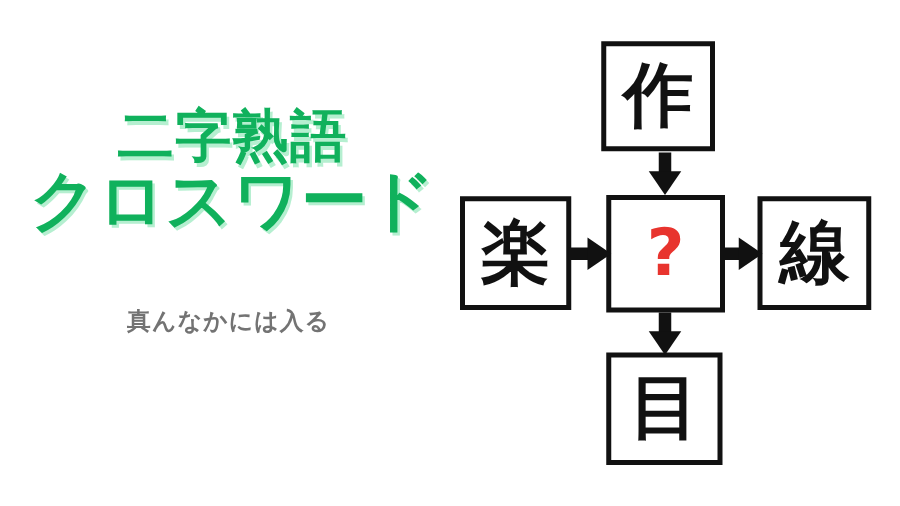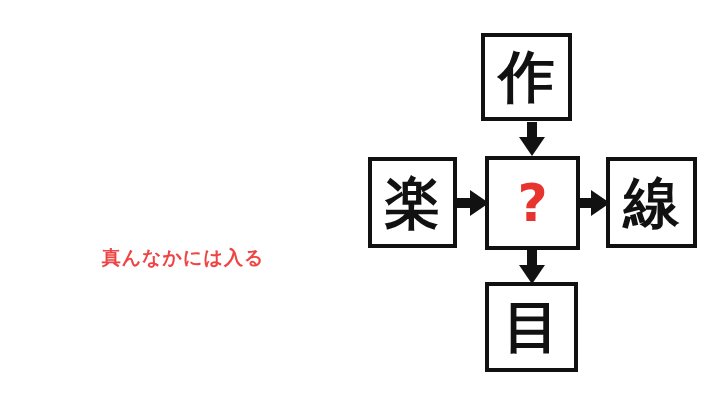--- a/index.html
+++ b/index.html
@@ -44,21 +44,21 @@
     letter-spacing: 0px;
   }
   .subtitle-block {
     position: absolute;
     left: 0px;
     top: 246px;
     width: 366px;
     text-align: center;
   }
   .subtitle-line {
-    color: #ef4444;
+    color: #737373;
     font-family: "DejaVu Sans", sans-serif;
     font-weight: bold;
     font-size: 19px;
     line-height: 1.25;
     letter-spacing: 1px;
     white-space: nowrap;
   }
 
   
   .diagram {
@@ -148,20 +148,24 @@
   .arrow-top-to-center    { left: 159px; top: 122px; }
   .arrow-center-to-bottom { left: 159px; top: 250px; }
   .arrow-left-to-center   { left: 95px;  top: 190px; }
   .arrow-center-to-right  { left: 216px; top: 190px; }
 </style>
 </head>
 <body>
 
 <div id="canvas">
 
+  <div class="title-block">
+    <div class="title-line title-line-1">二字熟語</div>
+    <div class="title-line title-line-2">クロスワード</div>
+  </div>
 
   <div class="subtitle-block">
     <div class="subtitle-line">真んなかには入る</div>
   </div>
 
   <div class="diagram">
 
     <div class="cell cell-top">
       <span class="cell-glyph">作</span>
     </div>

